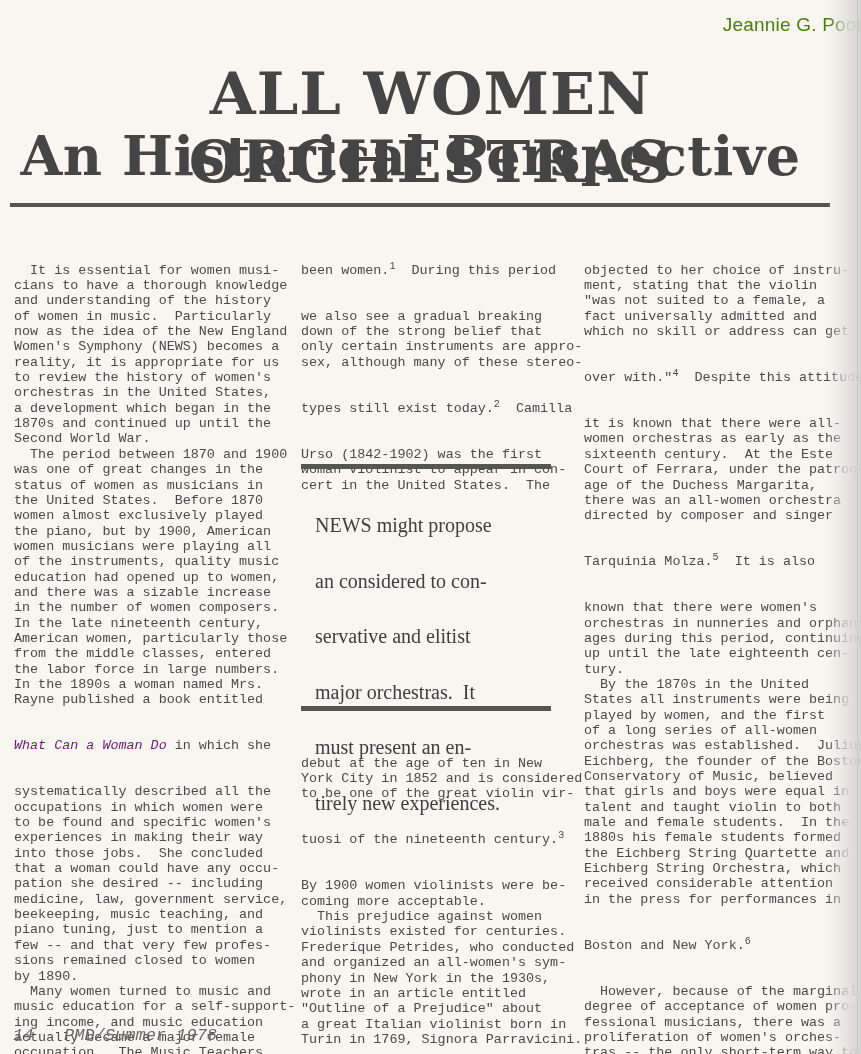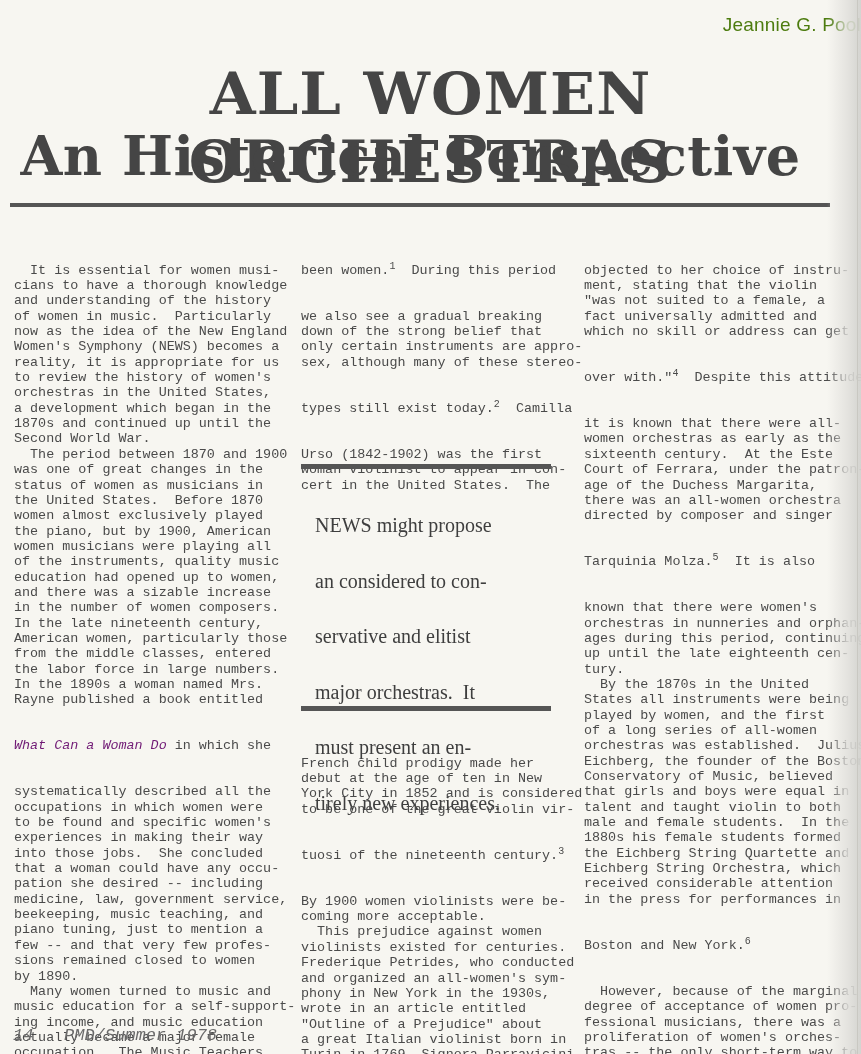--- a/index.html
+++ b/index.html
@@ -86,21 +86,21 @@
   <div><p>we also see a gradual breaking</p><p>down of the strong belief that</p><p>only certain instruments are appro-</p><p>sex, although many of these stereo-</p></div>
   <p><span>types still exist today.</span><sup>2</sup><span>  Camilla</span></p>
   <div><p>Urso (1842-1902) was the first</p><p>woman violinist to appear in con-</p><p>cert in the United States.  The</p></div>
 </div>
 
 <div class="pull-rule top"></div>
 <div class="pull-quote"><p>NEWS might propose</p><p>an considered to con-</p><p>servative and elitist</p><p>major orchestras.  It</p><p>must present an en-</p><p>tirely new experiences.</p></div>
 <div class="pull-rule bottom"></div>
 
 <div class="col col-2b">
-  <div><p>French child prodigy made her</p><p>debut at the age of ten in New</p><p>York City in 1852 and is considered</p><p>to be one of the great violin vir-</p></div>
+  <div><p>debut at the age of ten in New</p><p>York City in 1852 and is considered</p><p>to be one of the great violin vir-</p></div>
   <p><span>tuosi of the nineteenth century.</span><sup>3</sup></p>
   <div><p>By 1900 women violinists were be-</p><p>coming more acceptable.</p><p>  This prejudice against women</p><p>violinists existed for centuries.</p><p>Frederique Petrides, who conducted</p><p>and organized an all-women's sym-</p><p>phony in New York in the 1930s,</p><p>wrote in an article entitled</p><p>"Outline of a Prejudice" about</p><p>a great Italian violinist born in</p><p>Turin in 1769, Signora Parravicini.</p></div>
 </div>
 
 <div class="col col-3">
   <div><p>objected to her choice of instru-</p><p>ment, stating that the violin</p><p>"was not suited to a female, a</p><p>fact universally admitted and</p><p>which no skill or address can get</p></div>
   <p><span>over with."</span><sup>4</sup><span>  Despite this attitude,</span></p>
   <div><p>it is known that there were all-</p><p>women orchestras as early as the</p><p>sixteenth century.  At the Este</p><p>Court of Ferrara, under the patron-</p><p>age of the Duchess Margarita,</p><p>there was an all-women orchestra</p><p>directed by composer and singer</p></div>
   <p><span>Tarquinia Molza.</span><sup>5</sup><span>  It is also</span></p>
   <div><p>known that there were women's</p><p>orchestras in nunneries and orphan-</p><p>ages during this period, continuing</p><p>up until the late eighteenth cen-</p><p>tury.</p><p>  By the 1870s in the United</p><p>States all instruments were being</p><p>played by women, and the first</p><p>of a long series of all-women</p><p>orchestras was established.  Julius</p><p>Eichberg, the founder of the Boston</p><p>Conservatory of Music, believed</p><p>that girls and boys were equal in</p><p>talent and taught violin to both</p><p>male and female students.  In the</p><p>1880s his female students formed</p><p>the Eichberg String Quartette and</p><p>Eichberg String Orchestra, which</p><p>received considerable attention</p><p>in the press for performances in</p></div>

